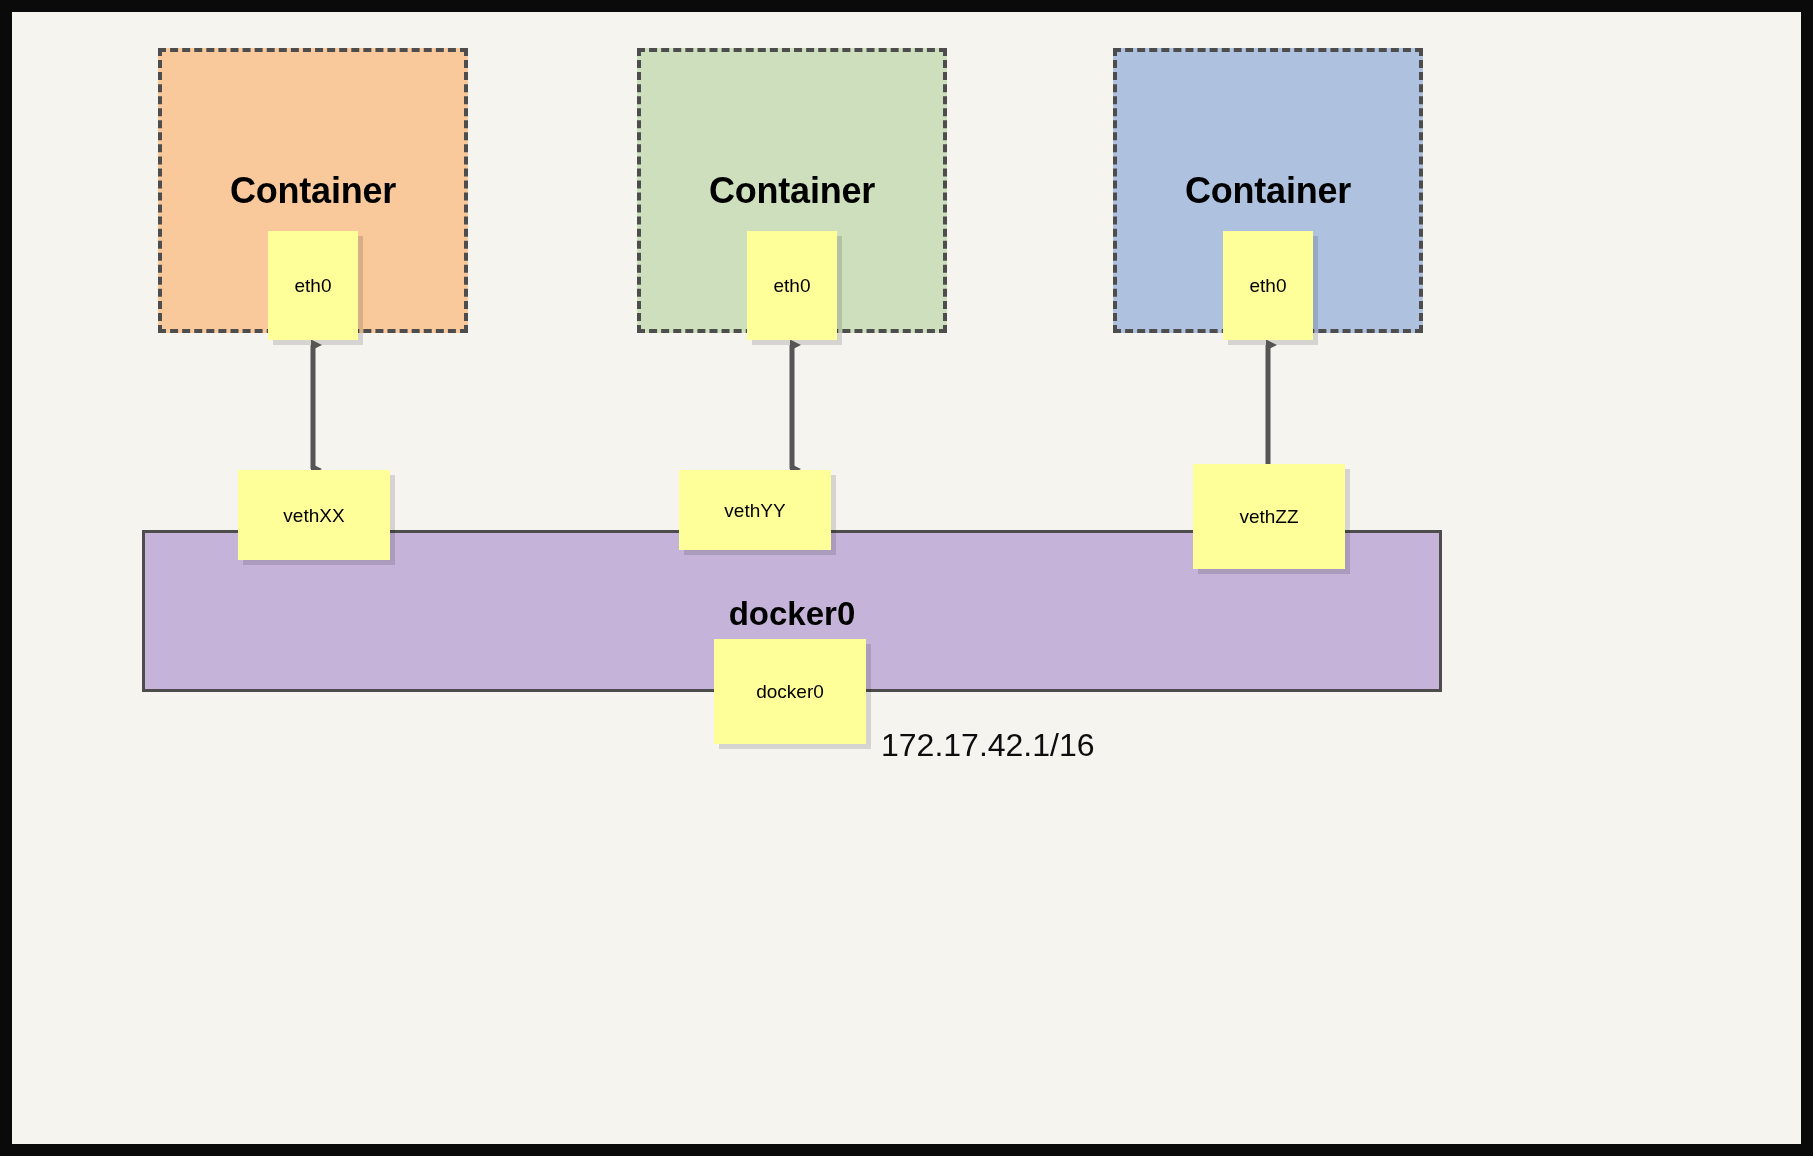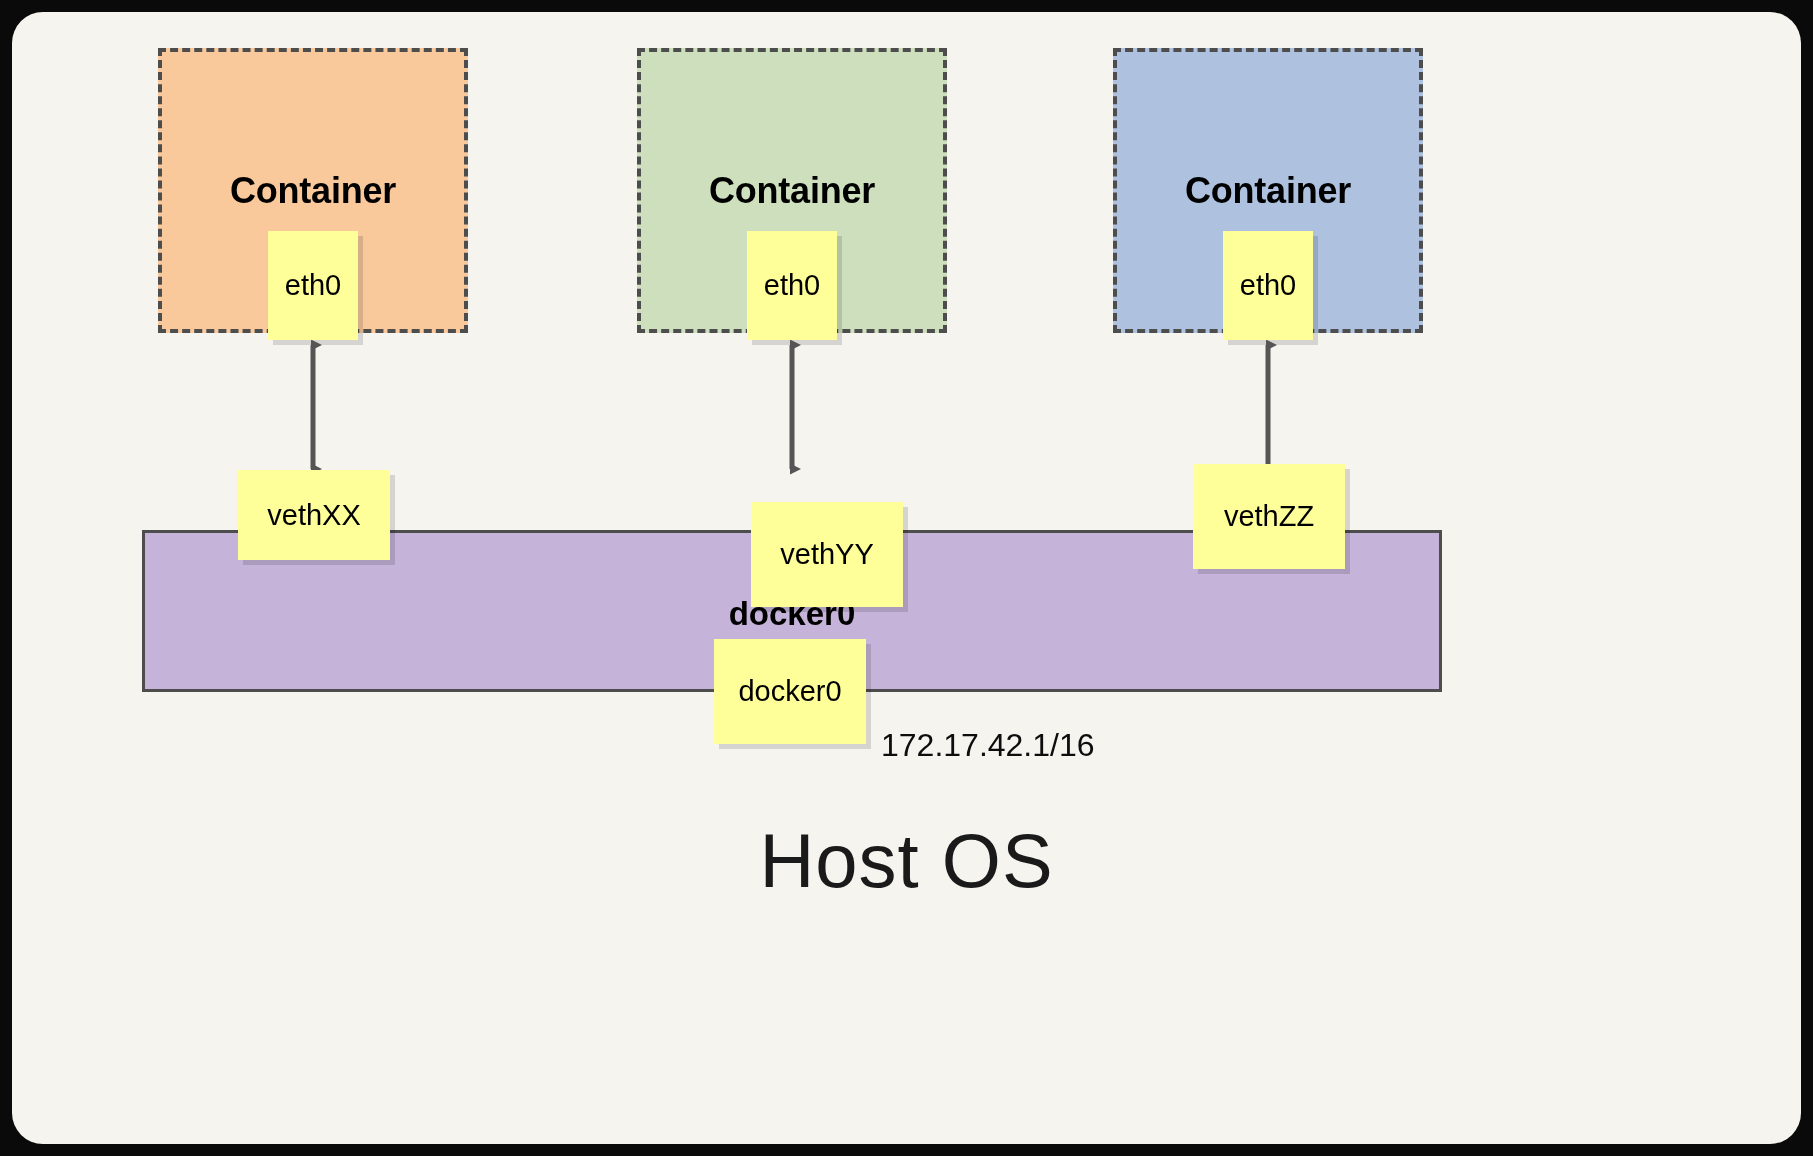--- a/index.html
+++ b/index.html
@@ -22,21 +22,20 @@
     box-sizing: border-box;
   }
   #stage {
     position: absolute;
     left: 12px;
     top: 12px;
     width: 1789px;
     height: 1132px;
     background: #f5f4ef;
     overflow: hidden;
-    border-radius: 31px;
   }
 
   
   .container-box {
     position: absolute;
     box-sizing: border-box;
     border: 4px dashed #4d4d4d;
   }
   .container-title {
     position: absolute;
@@ -54,21 +53,21 @@
   
   .ybox {
     position: absolute;
     box-sizing: border-box;
     background: #ffff99;
     box-shadow: 5px 5px 0 0 rgba(0,0,0,0.13);
     display: flex;
     align-items: center;
     justify-content: center;
     color: #000000;
-    font-size: 29px;
+    font-size: 19px;
     line-height: 1;
     white-space: nowrap;
   }
 
   
   .bridge-bar {
     position: absolute;
     box-sizing: border-box;
     background: #c5b3d9;
     border: 3px solid #4d4d4d;
@@ -166,24 +165,23 @@
       </defs>
       <line x1="15" y1="13" x2="15" y2="137" stroke="#555555" stroke-width="5" marker-start="url(#ah-up-3)" marker-end="url(#ah-dn-3)"></line>
     </svg>
 
     <div class="bridge-bar" style="left:130px; top:518px; width:1300px; height:162px;"></div>
 
     <div class="bridge-label" style="left:130px; top:583px; width:1300px;">docker0</div>
 
     <div class="ybox" style="left:226px; top:458px; width:152px; height:90px;">vethXX</div>
 
-    <div class="ybox" style="left:739px; top:458px; width:152px; height:105px;margin-top:32px;">vethYY</div>
+    <div class="ybox" style="left:667px; top:458px; width:152px; height:80px;">vethYY</div>
 
     <div class="ybox" style="left:1181px; top:452px; width:152px; height:105px;">vethZZ</div>
 
     <div class="ybox" style="left:702px; top:627px; width:152px; height:105px;">docker0</div>
 
     <div class="ip-text" style="left:869px; top:715px;">172.17.42.1/16</div>
 
-    <div class="host-os" style="top:805px;">Host OS</div>
 
   </div>
 </div>
 
 </body></html>

